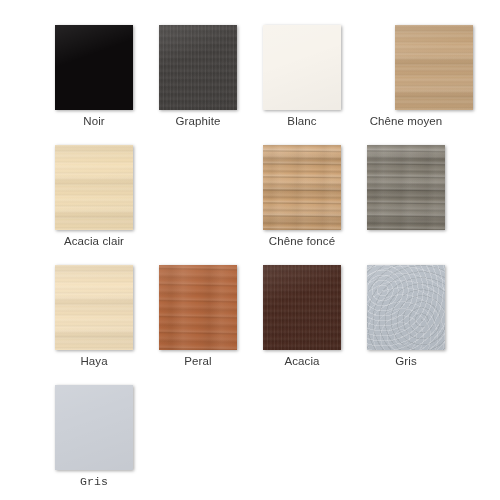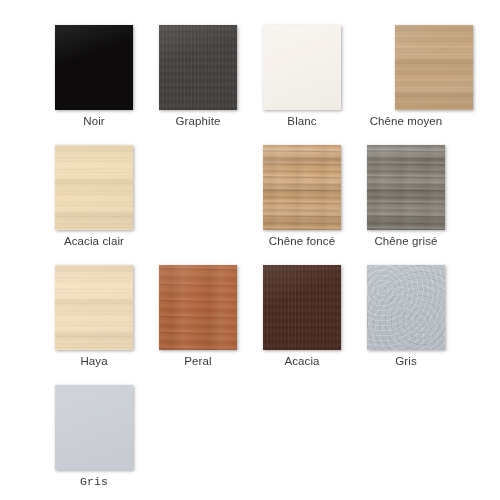--- a/index.html
+++ b/index.html
@@ -219,21 +219,20 @@
         <div class="tex tex-grain-strong"></div>
         <div class="sheen"></div>
       </div>
       <div class="swatch-label" style="color: rgb(58, 58, 58);">Chêne foncé</div>
     </div>
     <div class="swatch-cell" style="grid-row-start: 2; grid-column-start: 4;">
       <div class="swatch-chip" style="background-color: rgb(128, 122, 110);">
         <div class="tex tex-grain-strong"></div>
         <div class="sheen"></div>
       </div>
-      <div class="swatch-label" style="color: rgb(58, 58, 58);">Chêne grisé</div>
     </div>
     <div class="swatch-cell" style="grid-row-start: 3; grid-column-start: 1;">
       <div class="swatch-chip" style="background-color: rgb(244, 224, 188);">
         <div class="tex tex-grain-h"></div>
         <div class="sheen"></div>
       </div>
       <div class="swatch-label" style="color: rgb(58, 58, 58);">Haya</div>
     </div>
     <div class="swatch-cell" style="grid-row-start: 3; grid-column-start: 2;">
       <div class="swatch-chip" style="background-color: rgb(178, 102, 61);">

